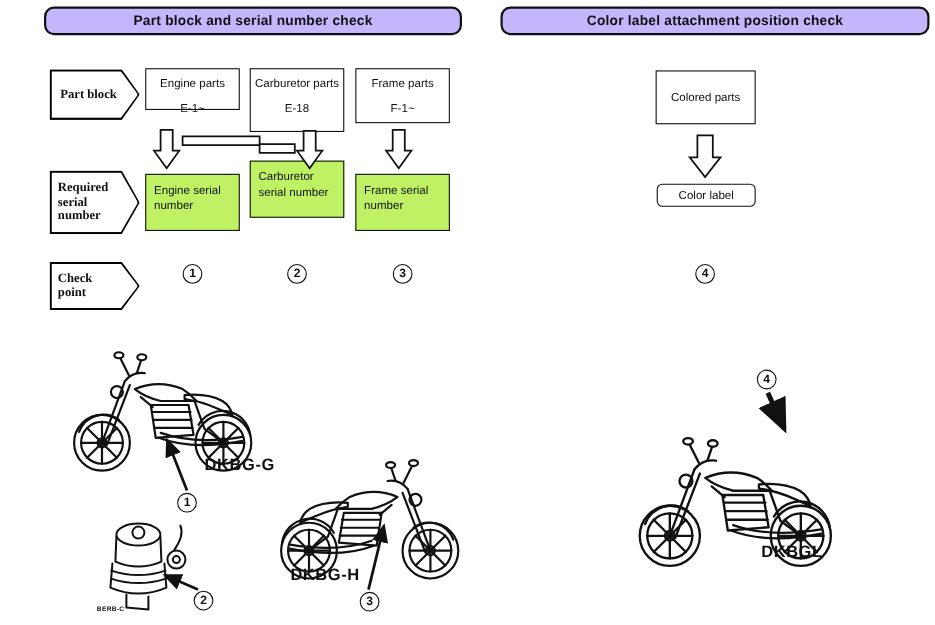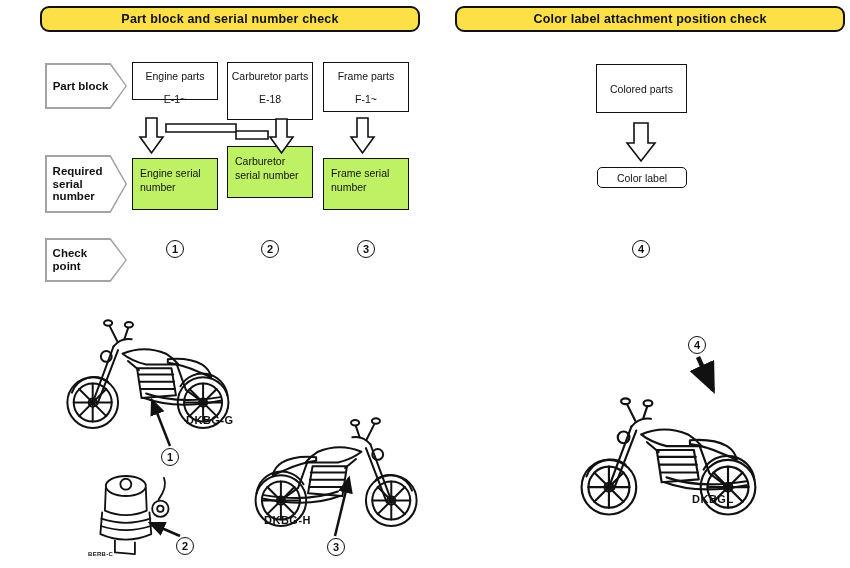--- a/index.html
+++ b/index.html
@@ -1,27 +1,27 @@
 <!DOCTYPE html>
 <html><head>
 <meta charset="utf-8">
 <style>
   * { margin:0; padding:0; box-sizing:border-box; }
   html,body { background:#fff; }
   body { font-family:"Liberation Sans", sans-serif; color:#111; }
   .canvas { position:relative; width:850px; height:568px; background:#fff; overflow:hidden; }
 
   .title-box {
-    position:absolute; border:2px solid #111; border-radius:9px; background:#fde047;
+    position:absolute; border:2px solid #111; border-radius:9px; background:#c4b5fd;
     display:flex; align-items:center; justify-content:center;
     font-weight:bold; font-size:12.5px; letter-spacing:0.2px;
   }
 
-  .pent-outer { position:absolute; background:#a3a3a3;
-    clip-path:polygon(0 0,80% 0,100% 50%,80% 100%,0 100%); }
+  .pent-outer { position:absolute; background:#000000;
+    clip-path:polygon(0 0,80% 0,100% 50%,80% 100%,0 100%);font-family:Liberation Serif, serif; }
   .pent-inner { position:absolute; inset:1.6px; background:#fff;
     clip-path:polygon(0 0,80% 0,100% 50%,80% 100%,0 100%);
     display:flex; align-items:center; justify-content:center;
     padding:2px 17px 2px 6px; font-weight:bold; font-size:11.5px; line-height:1.12; }
 
   .pbox { position:absolute; border:1.5px solid #111; background:#fff;
     text-align:center; font-size:10.5px; line-height:1.2; }
   .pbox .nm { display:block; margin-top:7px; }
   .pbox .cd { display:block; margin-top:10px; }
 
@@ -29,21 +29,21 @@
     font-size:10.5px; line-height:1.3; padding:8px 4px 0 7px; }
 
   .cbox { position:absolute; border:1.5px solid #111; background:#fff;
     display:flex; align-items:center; justify-content:center; font-size:10.5px; }
   .cbox.rounded { border-radius:5px; }
 
   .cp { position:absolute; width:18px; height:18px; border:1.8px solid #111;
     border-radius:50%; background:#fff; display:flex; align-items:center;
     justify-content:center; font-weight:bold; font-size:11px; }
 
-  .cap { position:absolute; font-size:11px; font-weight:bold; letter-spacing:0.5px; }
+  .cap { position:absolute; font-size:15px; font-weight:bold; letter-spacing:0.5px; }
   .cap-tiny { position:absolute; font-size:6px; font-weight:bold; letter-spacing:0.3px; }
 
   .fig { position:absolute; }
   .fig svg { width:100%; height:100%; display:block; }
   .mirror svg { transform:scaleX(-1); }
 
   .overlay { position:absolute; inset:0; width:850px; height:568px; pointer-events:none; }
   .defs-holder { position:absolute; width:0; height:0; overflow:hidden; }
 </style>
 </head>

